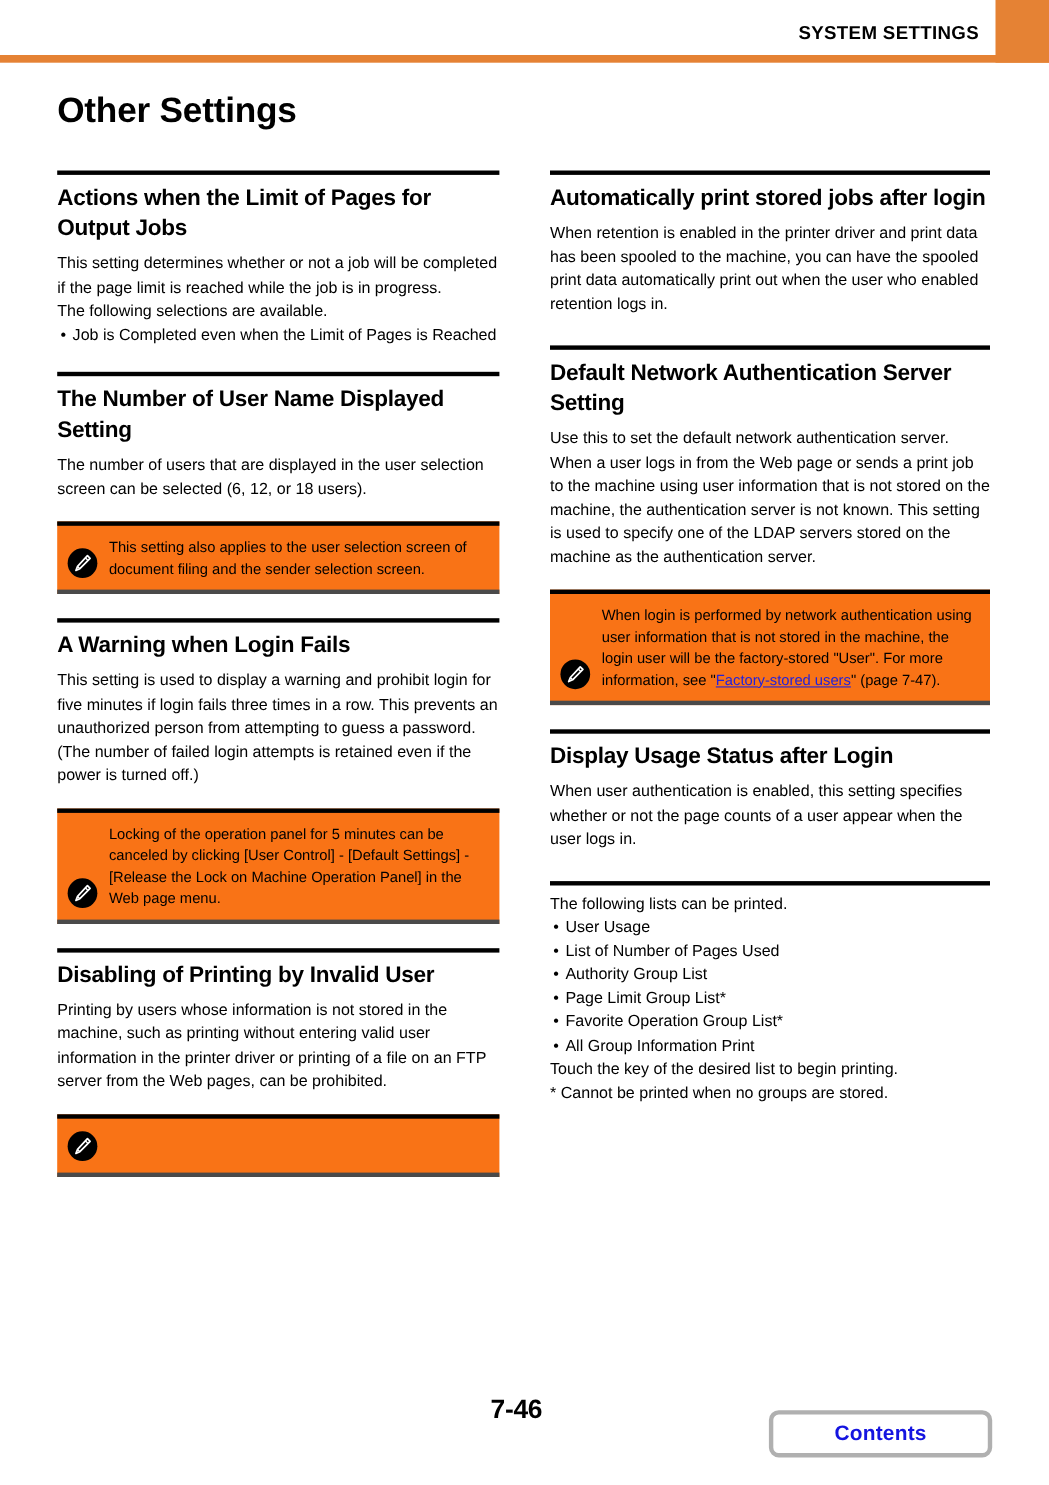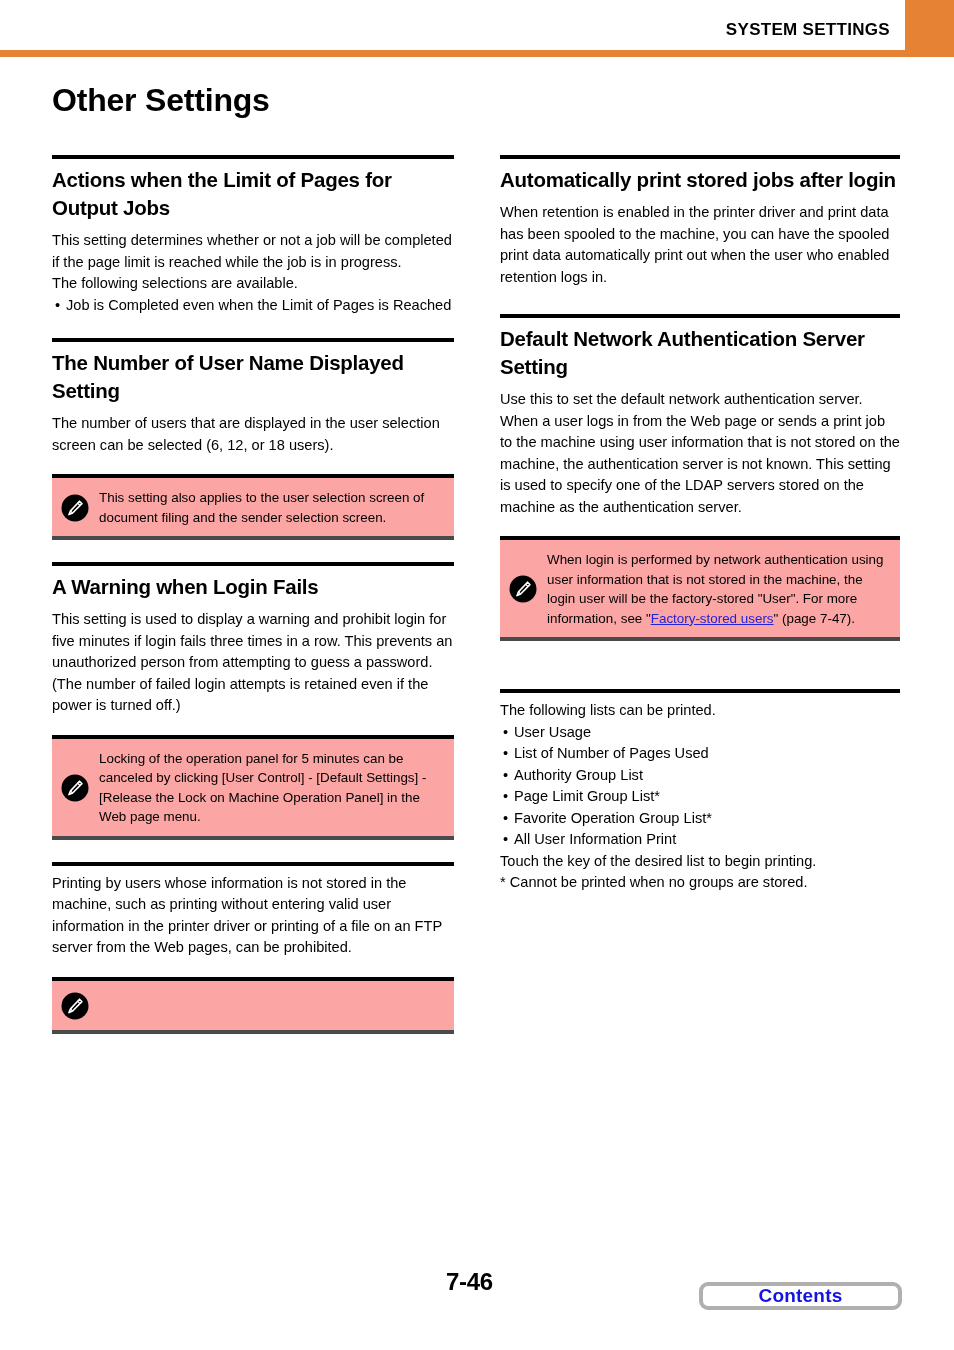--- a/index.html
+++ b/index.html
@@ -110,26 +110,26 @@
   }
   ul.bullets li::before {
     content: "\2022";
     position: absolute;
     left: 3px;
     top: 0;
   }
 
   
   .note {
-    background: #fca5a5;
+    background: #f97316;
     border-top: 4px solid #000000;
     border-bottom: 4px solid #4a4a4a;
     padding: 9px 10px 9px 8px;
     display: flex;
-    align-items: center;
+    align-items: flex-end;
     box-sizing: border-box;
   }
   .note-icon {
     flex: 0 0 auto;
     width: 30px;
     height: 30px;
     margin-right: 9px;
     margin-top: 1px;
   }
   .note-text {
@@ -151,21 +151,21 @@
     top: 1268px;
     font-size: 24px;
     font-weight: bold;
     letter-spacing: -0.3px;
   }
   #contents-button {
     position: absolute;
     left: 699px;
     top: 1282px;
     width: 203px;
-    height: 28px;
+    height: 43px;
     border: 4px solid #b0b0b0;
     border-radius: 9px;
     background: #ffffff;
     box-sizing: border-box;
     display: flex;
     align-items: center;
     justify-content: center;
     cursor: pointer;
   }
   #contents-button .label {
@@ -243,20 +243,21 @@
           </svg>
         </span>
         <span class="note-text">Locking of the operation panel for 5 minutes can be canceled by clicking [User Control] - [Default Settings] - [Release the Lock on Machine Operation Panel] in the Web page menu.</span>
       </div>
     </div>
 
     <div class="gap-lg"></div>
 
     <div class="section">
       <div class="sec-rule"></div>
+      <h2 class="sec-heading">Disabling of Printing by Invalid User</h2>
       <div class="sec-body">
         <p>Printing by users whose information is not stored in the machine, such as printing without entering valid user information in the printer driver or printing of a file on an FTP server from the Web pages, can be prohibited.</p>
       </div>
       <div class="gap-md"></div>
       <div class="note">
         <span class="note-icon">
           <svg width="30" height="30" viewBox="0 0 30 30">
             <circle cx="15" cy="15" r="13.5" fill="#000000"></circle>
             <path d="M19.5 8.2 L21.9 10.6 L12.6 20.0 L9.0 21.6 L10.5 17.9 Z" fill="none" stroke="#ffffff" stroke-width="1.6" stroke-linejoin="round"></path>
             <line x1="10.5" y1="17.9" x2="12.6" y2="20.0" stroke="#ffffff" stroke-width="1.3"></line>
@@ -295,34 +296,41 @@
             <line x1="10.5" y1="17.9" x2="12.6" y2="20.0" stroke="#ffffff" stroke-width="1.3"></line>
             <line x1="17.6" y1="10.1" x2="20.0" y2="12.5" stroke="#ffffff" stroke-width="1.3"></line>
           </svg>
         </span>
         <span class="note-text"><span>When login is performed by network authentication using user information that is not stored in the machine, the login user will be the factory-stored "User". For more information, see "</span><a class="link" href="#">Factory-stored users</a><span>" (page 7-47).</span></span>
       </div>
     </div>
 
     <div class="gap-lg"></div>
 
+    <div class="section">
+      <div class="sec-rule"></div>
+      <h2 class="sec-heading">Display Usage Status after Login</h2>
+      <div class="sec-body">
+        <p>When user authentication is enabled, this setting specifies whether or not the page counts of a user appear when the user logs in.</p>
+      </div>
+    </div>
 
     <div class="gap-xl"></div>
 
     <div class="section">
       <div class="sec-rule"></div>
       <div class="sec-body">
         <p>The following lists can be printed.</p>
         <ul class="bullets">
           <li>User Usage</li>
           <li>List of Number of Pages Used</li>
           <li>Authority Group List</li>
           <li>Page Limit Group List*</li>
           <li>Favorite Operation Group List*</li>
-          <li>All User Information Print</li>
+          <li>All Group Information Print</li>
         </ul>
         <p>Touch the key of the desired list to begin printing.</p>
         <p>*  Cannot be printed when no groups are stored.</p>
       </div>
     </div>
 
   </div>
 </div>
 
 <div id="footer-pageno">7-46</div>

